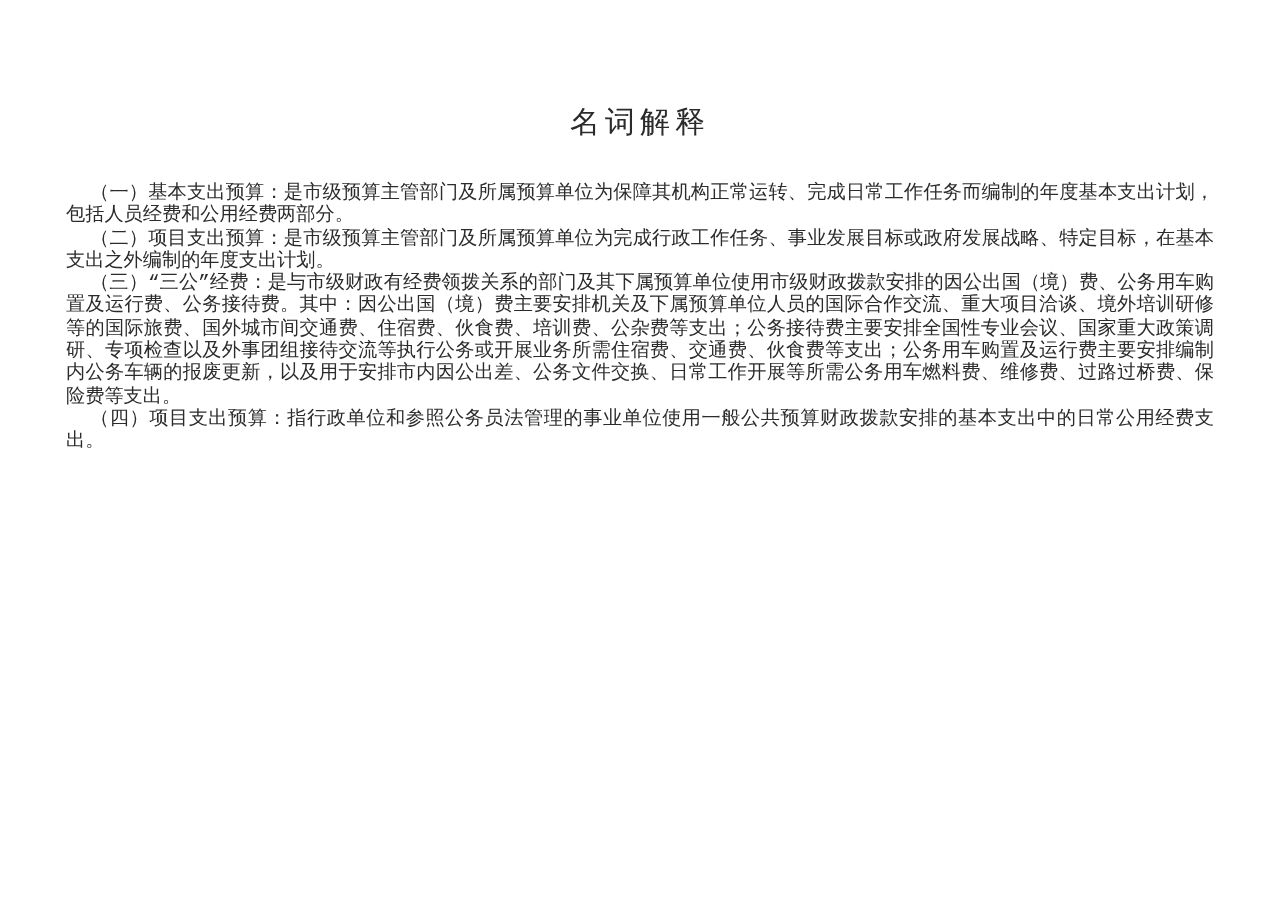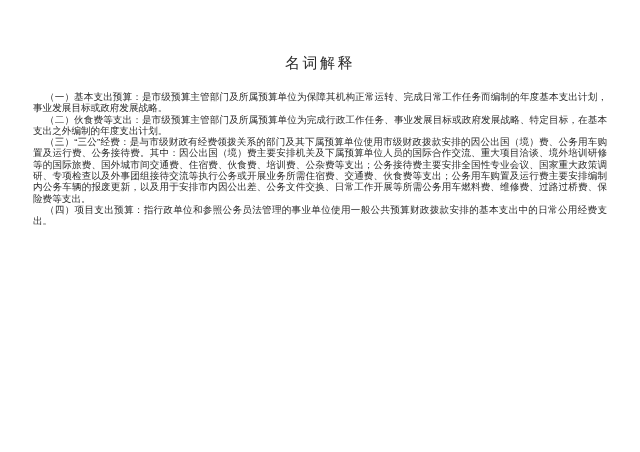--- a/index.html
+++ b/index.html
@@ -6,21 +6,21 @@
     margin: 0;
     padding: 0;
     background: #ffffff;
   }
   .viewport {
     position: relative;
     width: 640px;
     height: 452px;
     background: #ffffff;
     overflow: hidden;
-    font-family: Liberation Sans, sans-serif;
+    font-family: Liberation Mono, monospace;
   }
   .doc-page {
     position: absolute;
     left: 0;
     top: 0;
     width: 640px;
     height: 452px;
     background: #ffffff;
   }
   .doc-title {
@@ -48,19 +48,19 @@
     word-break: break-all;
   }
 </style>
 </head>
 <body>
 
 <div class="viewport">
   <div class="doc-page">
     <h1 class="doc-title">名词解释</h1>
     <div class="doc-body">
-      <p>（一）基本支出预算：是市级预算主管部门及所属预算单位为保障其机构正常运转、完成日常工作任务而编制的年度基本支出计划，事业发展目标或政府发展战略。</p>
-      <p>（二）伙食费等支出：是市级预算主管部门及所属预算单位为完成行政工作任务、事业发展目标或政府发展战略、特定目标，在基本支出之外编制的年度支出计划。</p>
+      <p>（一）基本支出预算：是市级预算主管部门及所属预算单位为保障其机构正常运转、完成日常工作任务而编制的年度基本支出计划，包括人员经费和公用经费两部分。</p>
+      <p>（二）项目支出预算：是市级预算主管部门及所属预算单位为完成行政工作任务、事业发展目标或政府发展战略、特定目标，在基本支出之外编制的年度支出计划。</p>
       <p>（三）“三公”经费：是与市级财政有经费领拨关系的部门及其下属预算单位使用市级财政拨款安排的因公出国（境）费、公务用车购置及运行费、公务接待费。其中：因公出国（境）费主要安排机关及下属预算单位人员的国际合作交流、重大项目洽谈、境外培训研修等的国际旅费、国外城市间交通费、住宿费、伙食费、培训费、公杂费等支出；公务接待费主要安排全国性专业会议、国家重大政策调研、专项检查以及外事团组接待交流等执行公务或开展业务所需住宿费、交通费、伙食费等支出；公务用车购置及运行费主要安排编制内公务车辆的报废更新，以及用于安排市内因公出差、公务文件交换、日常工作开展等所需公务用车燃料费、维修费、过路过桥费、保险费等支出。</p>
       <p>（四）项目支出预算：指行政单位和参照公务员法管理的事业单位使用一般公共预算财政拨款安排的基本支出中的日常公用经费支出。</p>
     </div>
   </div>
 </div>
 
 </body></html>

